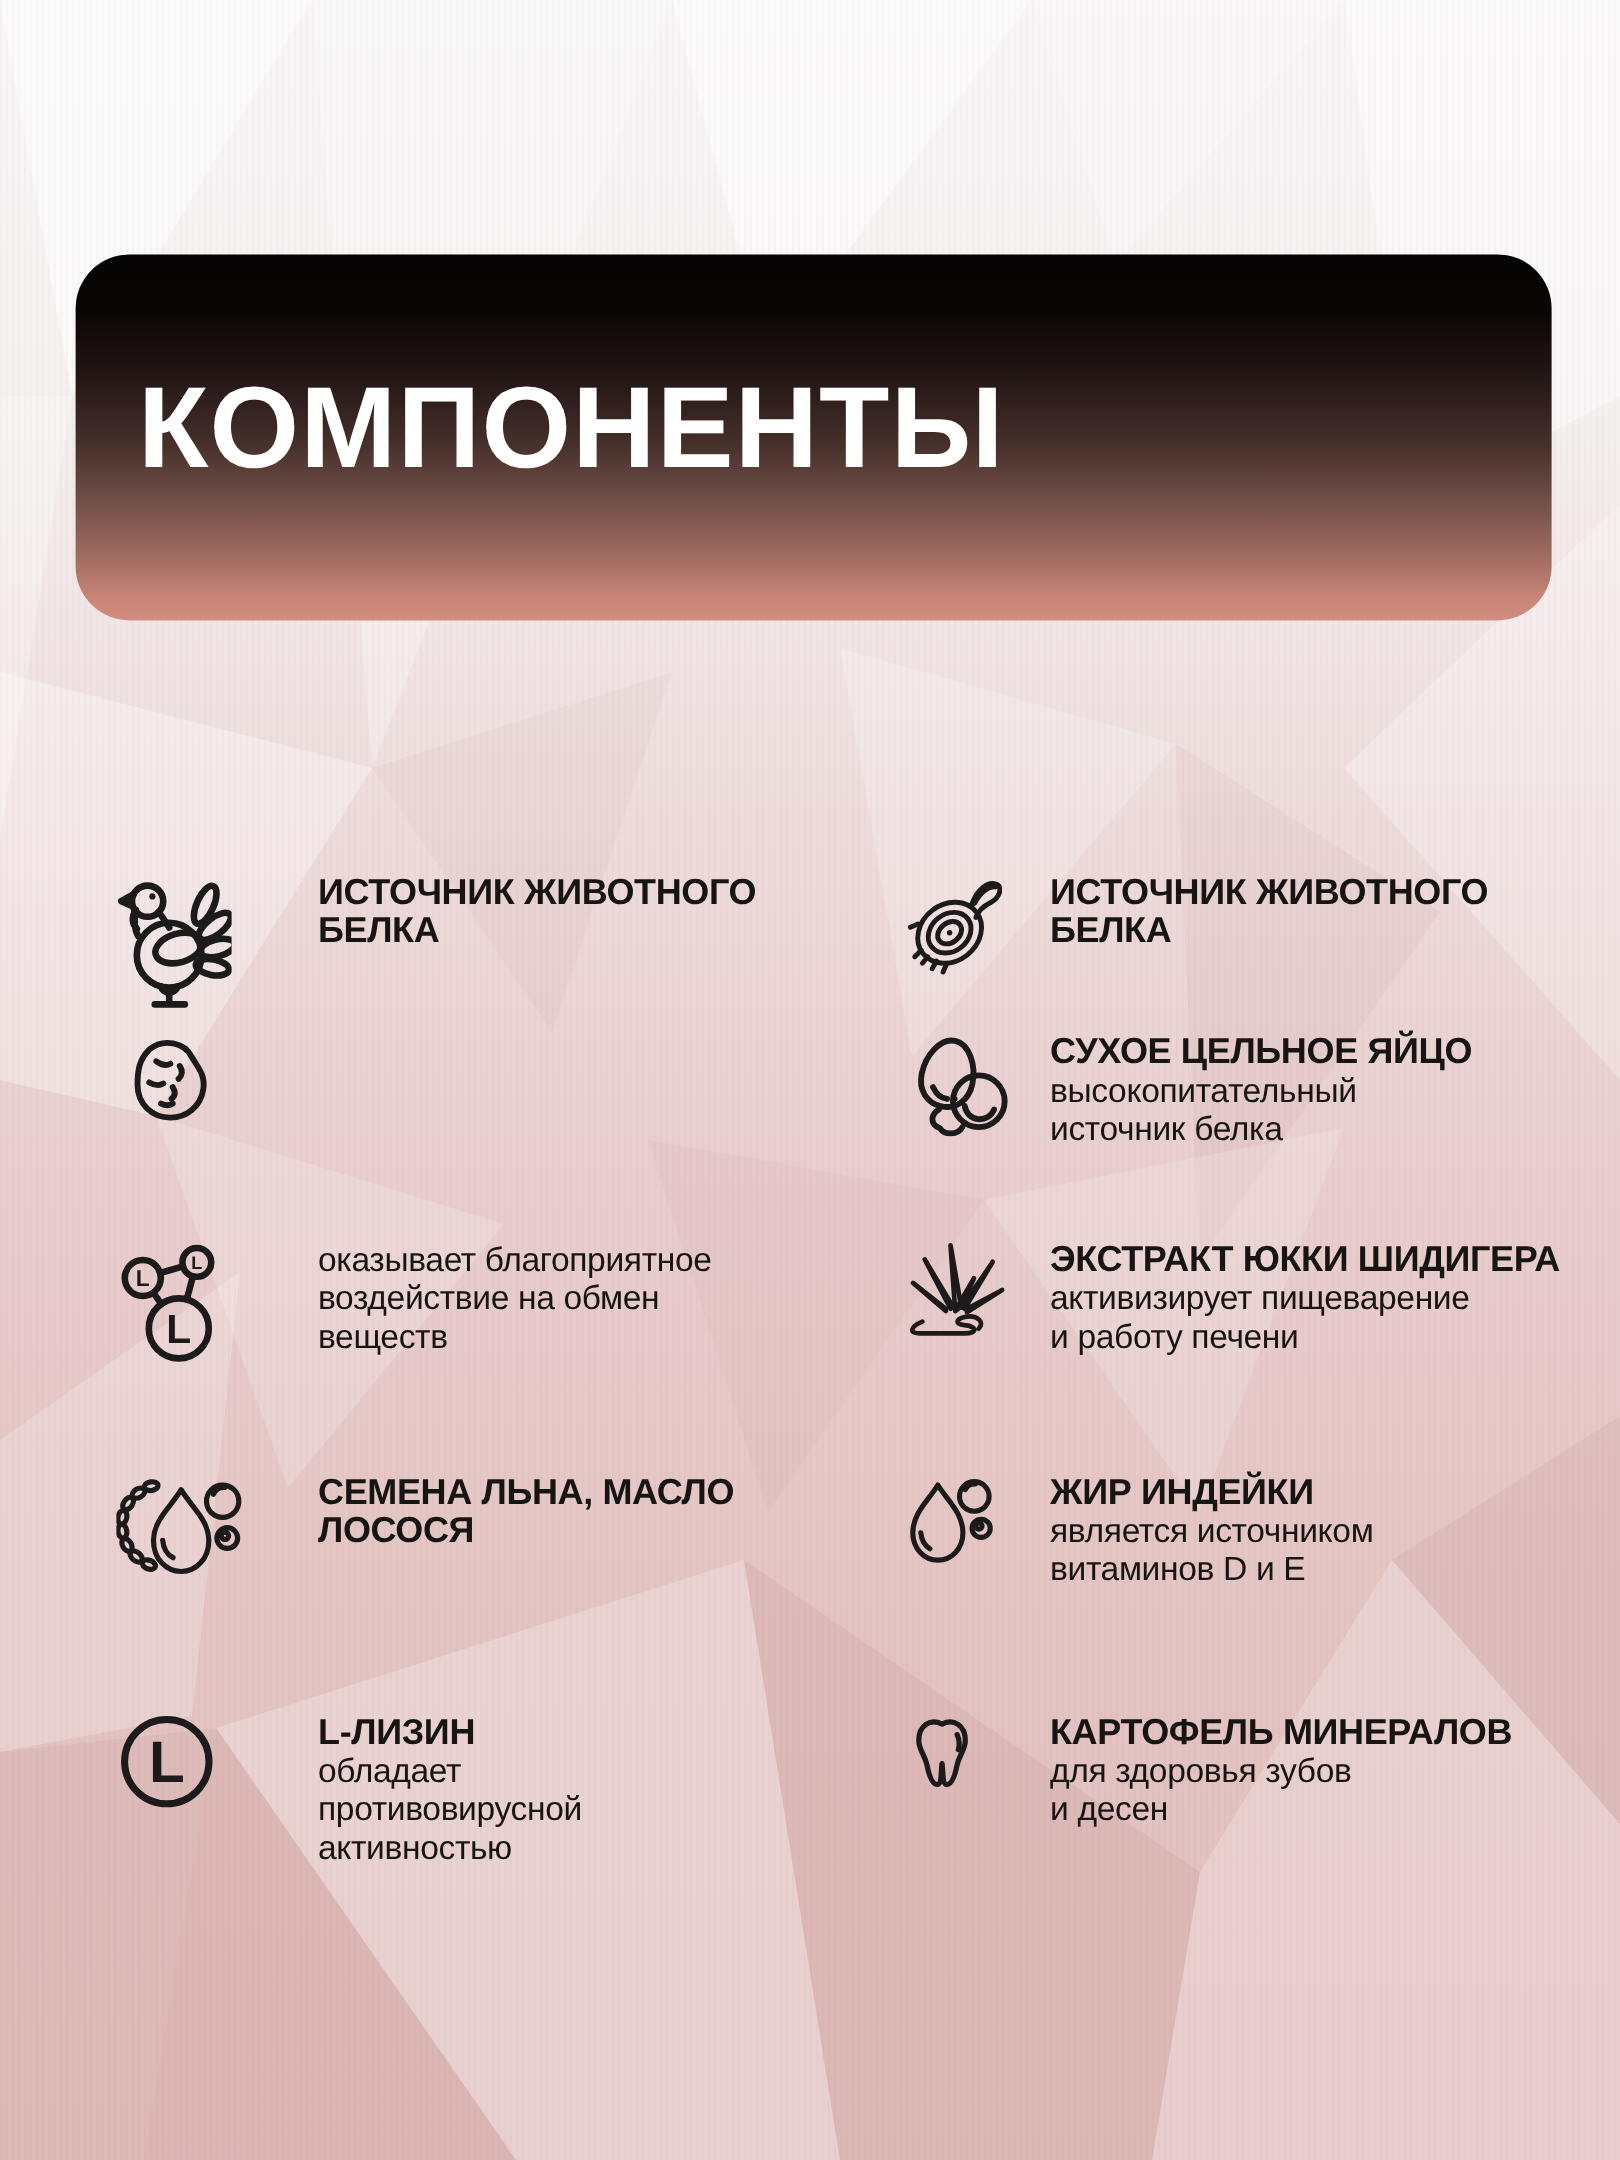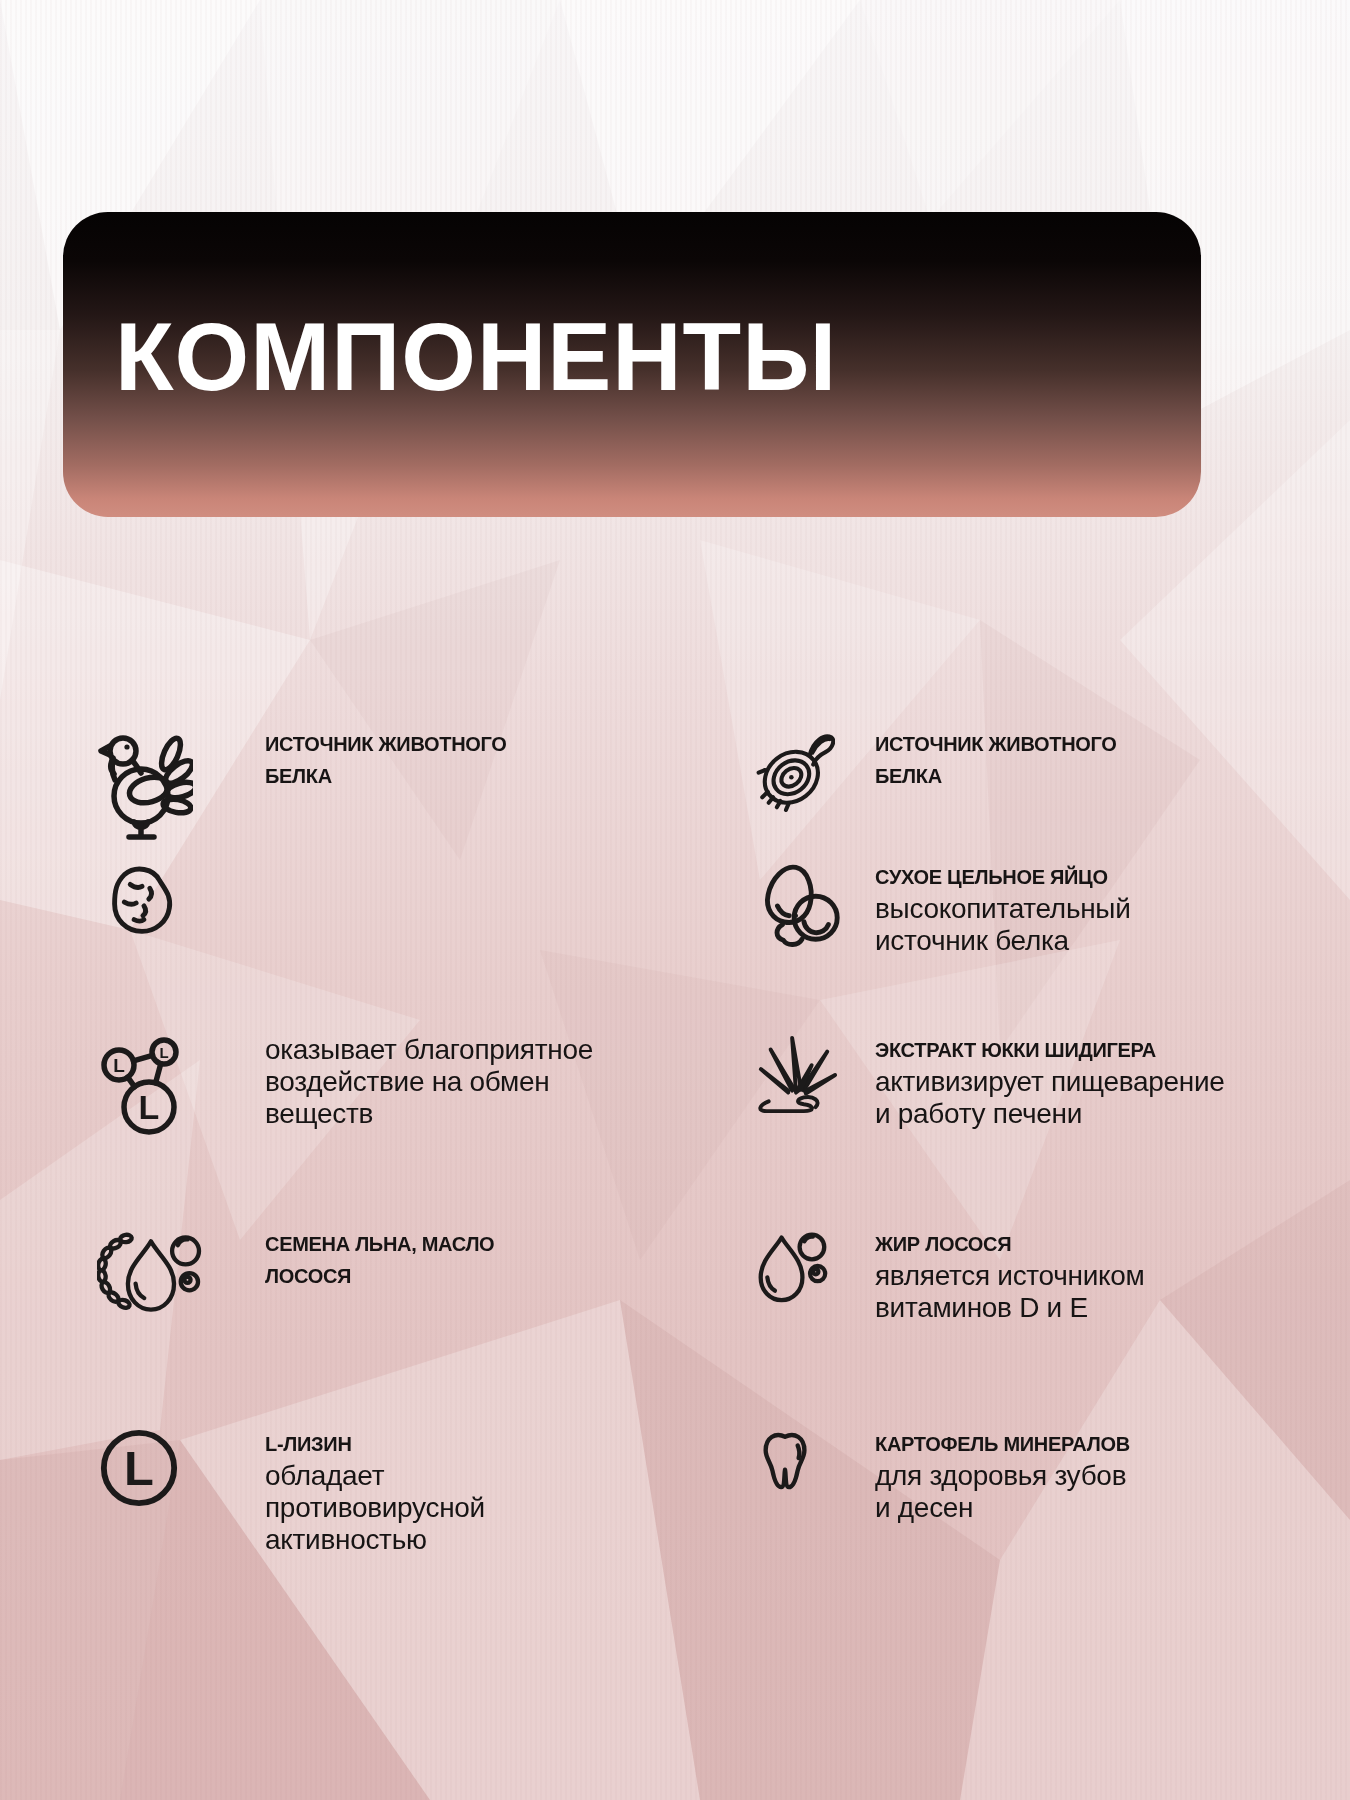--- a/index.html
+++ b/index.html
@@ -8,38 +8,38 @@
     position:relative;width:1350px;height:1800px;overflow:hidden;
     background:linear-gradient(180deg,#f8f6f7 0%,#f5f1f1 18%,#eedcdc 38%,#e8cecd 55%,#e3c4c3 75%,#e2c1c0 100%);
   }
   .facets{position:absolute;left:0;top:0;width:1350px;height:1800px;}
   .stripes{
     position:absolute;inset:0;
     background:repeating-linear-gradient(90deg,rgba(140,80,80,0.03) 0 2px,rgba(140,80,80,0) 2px 5px);
     pointer-events:none;
   }
   .banner{
-    position:absolute;left:63px;top:212px;width:1138px;height:305px;border-radius:45px;
+    position:absolute;left:63px;top:212px;width:1230px;height:305px;border-radius:45px;
     background:linear-gradient(180deg,#050303 0%,#0b0606 16%,#241716 34%,#46302b 52%,#74504a 68%,#a26c62 83%,#c98578 94%,#d08d80 100%);
     display:flex;align-items:center;
   }
   .banner h1{
     margin:0;padding:0 52px;transform:translateY(-8px);
     font-size:96px;font-weight:700;letter-spacing:1px;color:#ffffff;
   }
   .components{
     position:absolute;left:97px;top:724px;width:1196px;
     display:grid;grid-template-columns:612px 584px;
     grid-template-rows:133px 173px 194px 200px auto;
   }
   .item{display:flex;align-items:flex-start;}
   .icon-box{flex:0 0 168px;box-sizing:border-box;padding-top:2px;}
   .item.right .icon-box{flex:0 0 166px;padding-left:46px;}
   .text{padding-top:4px;color:#171414;}
-  .c-title div{font-size:20px;line-height:32px;font-weight:700;letter-spacing:-0.3px;white-space:nowrap;}
+  .c-title div{font-size:30px;line-height:32px;font-weight:700;letter-spacing:-0.3px;white-space:nowrap;}
   .c-desc div{font-size:28px;line-height:32px;font-weight:400;letter-spacing:-0.3px;white-space:nowrap;}
   .ic{stroke:#1c1a1a;fill:none;stroke-linecap:round;stroke-linejoin:round;}
 </style>
 </head>
 <body>
 
 <div class="canvas">
 
   <svg class="facets" viewBox="0 0 1350 1800" preserveAspectRatio="none" aria-hidden="true">
     <polygon points="0,0 260,0 60,330" fill="#ffffff" opacity="0.55"></polygon>
@@ -240,21 +240,21 @@
           <path d="M28,12 C35,24 50,36 50,54 C50,68 40,78 28,78 C16,78 6,68 6,54 C6,36 21,24 28,12 Z"></path>
           <path d="M13,54 q1,10 8,14"></path>
           <circle cx="60" cy="22" r="13"></circle>
           <path d="M52,16 A9,9 0 0 1 61,11"></path>
           <circle cx="66" cy="50" r="8"></circle>
           <circle cx="64" cy="48" r="2.8"></circle>
         </svg>
       </div>
       <div class="text">
         <div class="c-title">
-            <div>ЖИР ЛОСОСЯ</div>
+            <div>ЖИР ИНДЕЙКИ</div>
           </div>
         <div class="c-desc">
             <div>является источником</div>
             <div>витаминов D и E</div>
           </div>
       </div>
     </div>
 
     <div class="item left">
       <div class="icon-box">

